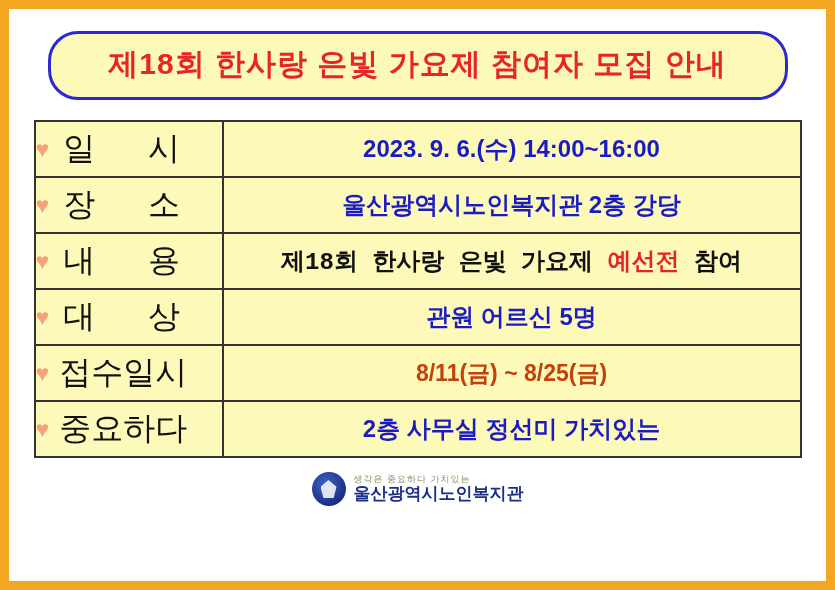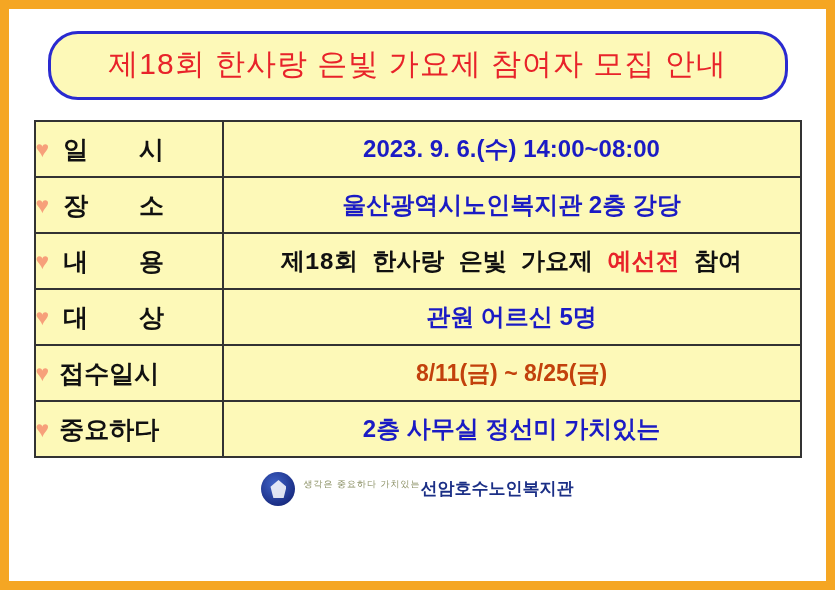--- a/index.html
+++ b/index.html
@@ -38,21 +38,21 @@
     box-sizing: border-box;
     background: #fdf9b8;
     border: 3px solid #2a2ad0;
     border-radius: 30px;
     padding: 10px 0 12px 0;
     text-align: center;
     margin-bottom: 20px;
   }
   .title-text {
     font-size: 30px;
-    font-weight: normal;
+    font-weight: bold;
     color: #e8232a;
     letter-spacing: 1px;
     white-space: nowrap;
   }
   table.info {
     width: 768px;
     border-collapse: collapse;
     table-layout: fixed;
     background: #fdf9b8;
   }
@@ -73,22 +73,22 @@
     align-items: center;
     gap: 10px;
   }
   .heart {
     color: #f7a07a;
     font-size: 23px;
     line-height: 1;
     flex: 0 0 auto;
   }
   .label-text {
-    font-size: 25px;
-    font-weight: bold;
+    font-size: 32px;
+    font-weight: normal;
     color: #111111;
     white-space: nowrap;
   }
   .label-text.spaced {
     letter-spacing: 22px;
     padding-left: 4px;
   }
   td.value-cell {
     text-align: center;
     padding: 0 8px;
@@ -132,21 +132,21 @@
     left: 9px;
     top: 8px;
     width: 16px;
     height: 18px;
     background: #ffffff;
     clip-path: polygon(50% 0%, 100% 38%, 82% 100%, 18% 100%, 0% 38%);
     opacity: 0.85;
   }
   .logo-text {
     display: flex;
-    flex-direction: row;
+    flex-direction: column;
     align-items: flex-start;
     line-height: 1.05;
   }
   .logo-sub {
     font-size: 9px;
     color: #8a8f63;
     letter-spacing: 1px;
   }
   .logo-main {
     font-size: 17px;
@@ -168,21 +168,21 @@
     <table class="info">
       <tbody>
         <tr>
           <td class="label-cell">
             <div class="label-wrap">
               <span class="heart">♥</span>
               <span class="label-text spaced">일      시</span>
             </div>
           </td>
           <td class="value-cell">
-            <span class="value-text">2023. 9. 6.(수) 14:00~08:00</span>
+            <span class="value-text">2023. 9. 6.(수) 14:00~16:00</span>
           </td>
         </tr>
 
         <tr>
           <td class="label-cell">
             <div class="label-wrap">
               <span class="heart">♥</span>
               <span class="label-text spaced">장      소</span>
             </div>
           </td>
@@ -238,18 +238,18 @@
             <span class="value-text">2층 사무실 정선미 가치있는</span>
           </td>
         </tr>
       </tbody>
     </table>
 
     <div class="footer">
       <div class="logo-mark"></div>
       <div class="logo-text">
         <span class="logo-sub">생각은 중요하다 가치있는</span>
-        <span class="logo-main">선암호수노인복지관</span>
+        <span class="logo-main">울산광역시노인복지관</span>
       </div>
     </div>
 
   </div>
 </div>
 
 </body></html>

